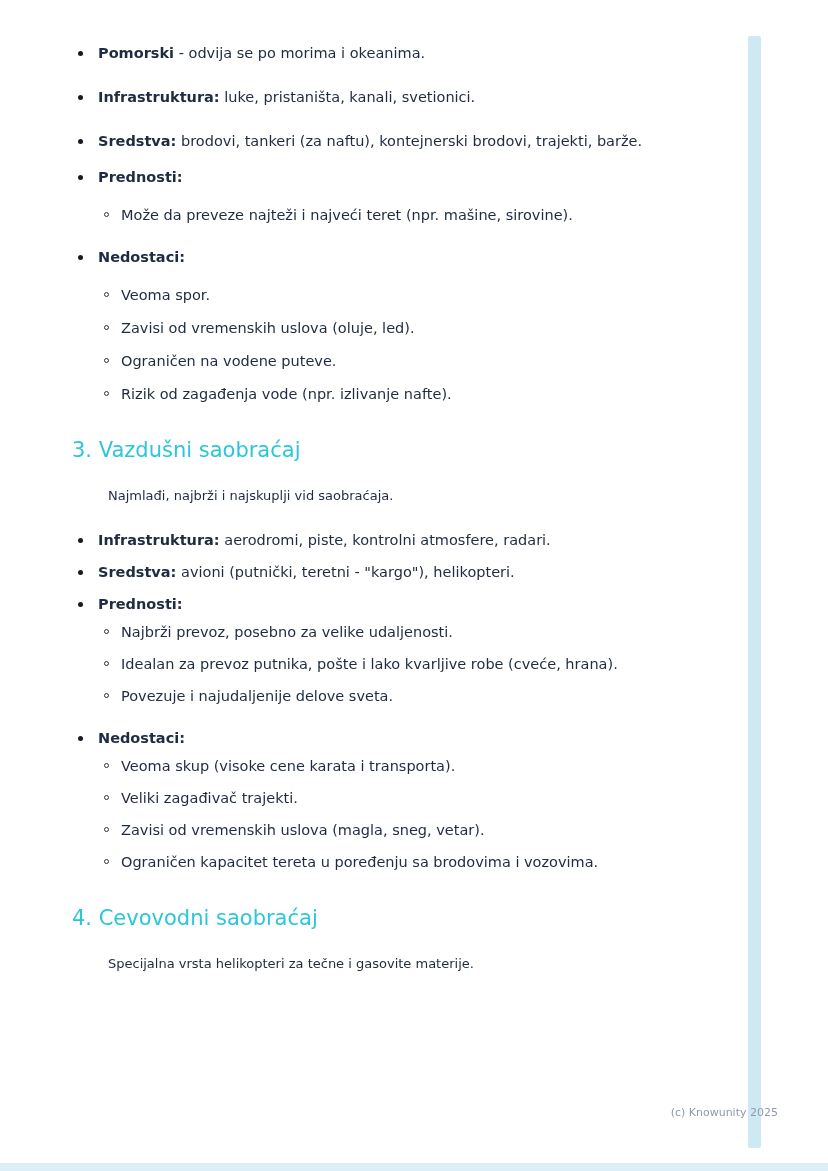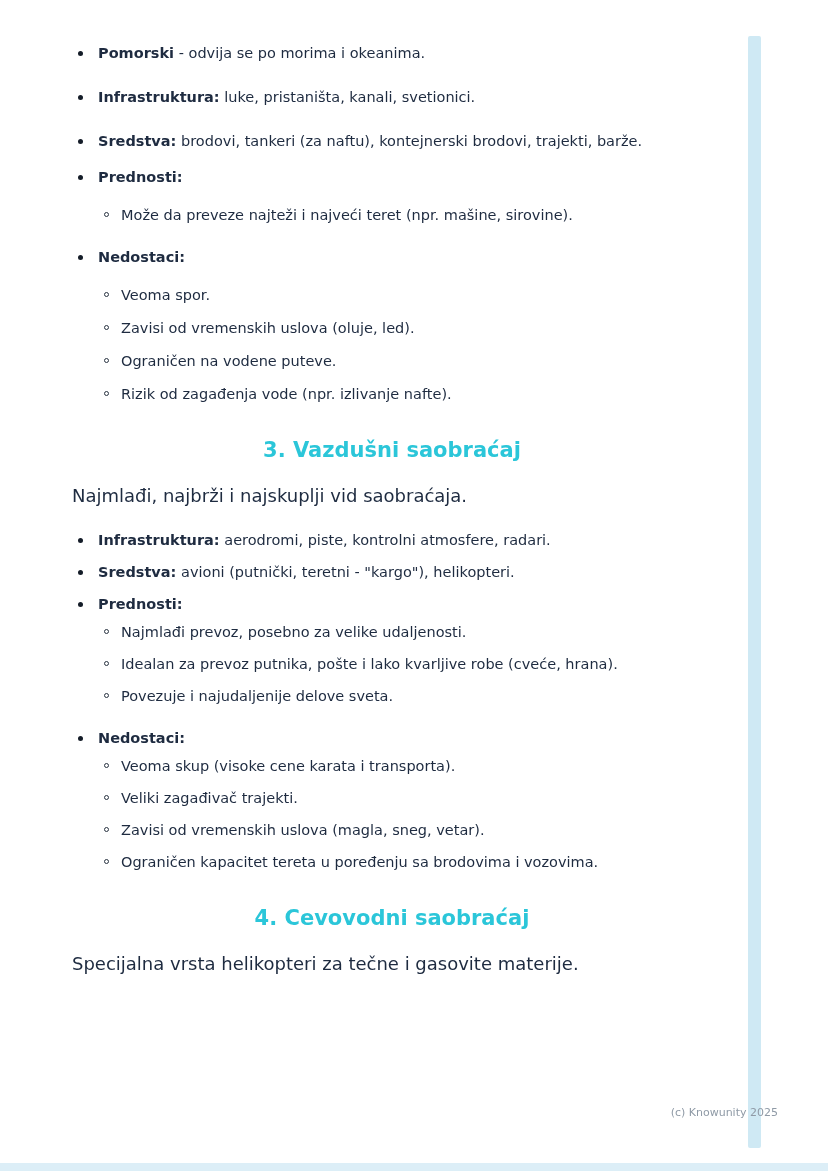--- a/index.html
+++ b/index.html
@@ -57,29 +57,29 @@
 
   
   .sec3 > .li { margin-bottom: 6px; }
   .sec3 .li-label { margin-bottom: 0; }
   .sec3 .sublist { margin-top: 2px; margin-bottom: 16px; }
   .sec3 .sublist .li { margin-bottom: 6px; }
 
   h2.section-heading {
     font-size: 21px;
     line-height: 30px;
-    font-weight: 700;
+    font-weight: 400;
     color: var(--accent, #2bc6d9);
     margin: 28px 0 18px 0;
-    text-align: center;
   }
   p.intro {
-    font-size: 18px;
+    font-size: 13px;
     line-height: 26px;
     margin-bottom: 18px;
+    margin-left: 36px;
   }
 
   .side-stripe {
     position: absolute;
     left: 748px;
     top: 36px;
     width: 13px;
     height: 1112px;
     background: var(--stripe, #cfe9f4);
     border-radius: 2px;
@@ -174,21 +174,21 @@
         <p class="txt"><strong>Sredstva:</strong><span> avioni (putnički, teretni - "kargo"), helikopteri.</span></p>
       </div>
 
       <div class="li li-label">
         <span class="dot"></span>
         <p class="txt"><strong>Prednosti:</strong></p>
       </div>
       <div class="sublist">
         <div class="li sub">
           <span class="circ"></span>
-          <p class="txt">Najmlađi prevoz, posebno za velike udaljenosti.</p>
+          <p class="txt">Najbrži prevoz, posebno za velike udaljenosti.</p>
         </div>
         <div class="li sub">
           <span class="circ"></span>
           <p class="txt">Idealan za prevoz putnika, pošte i lako kvarljive robe (cveće, hrana).</p>
         </div>
         <div class="li sub">
           <span class="circ"></span>
           <p class="txt">Povezuje i najudaljenije delove sveta.</p>
         </div>
       </div>

